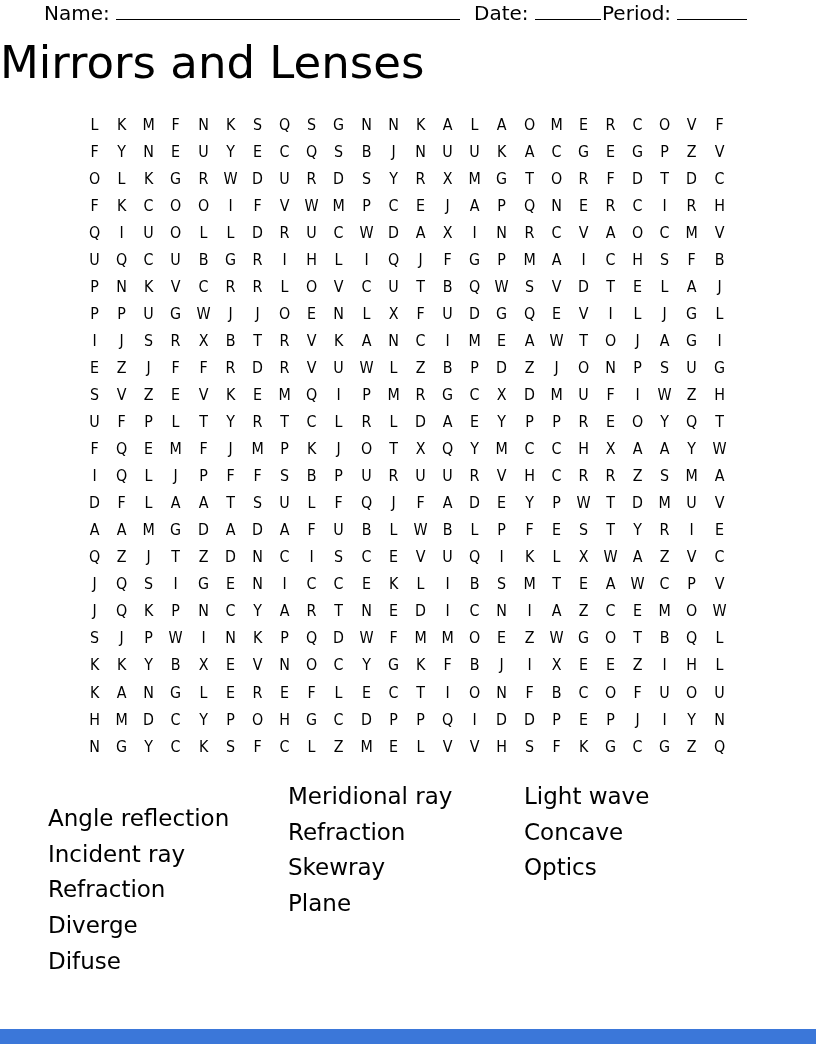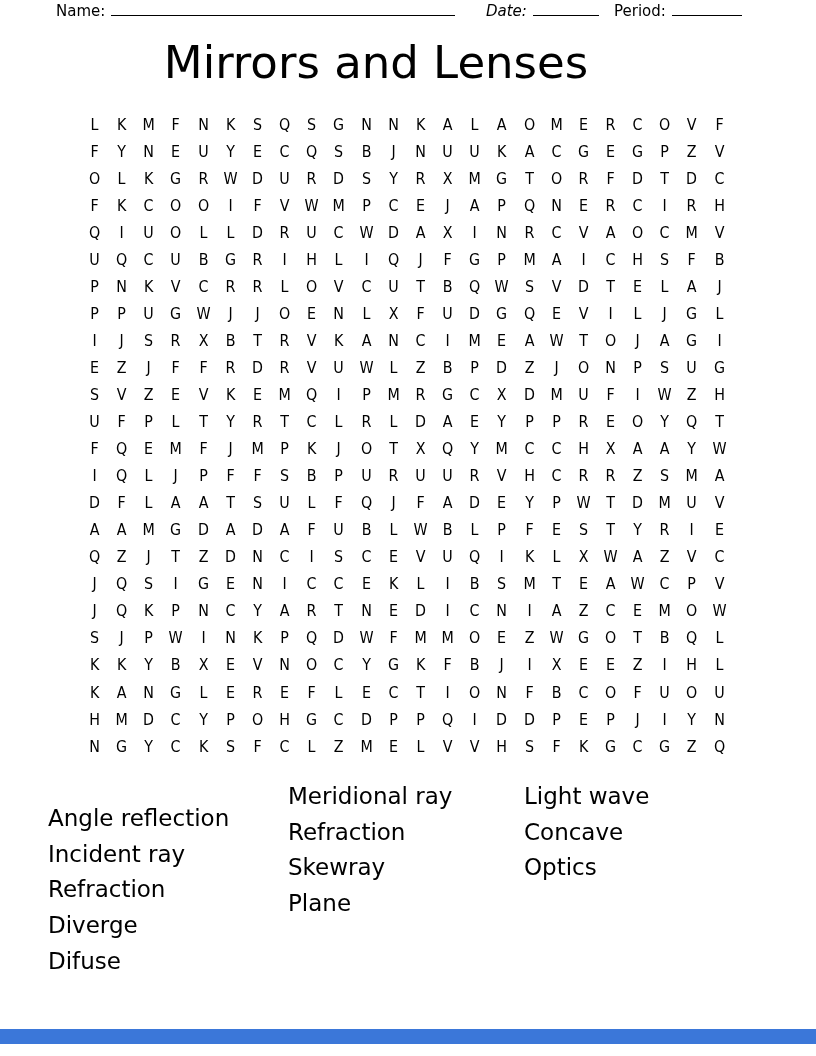--- a/index.html
+++ b/index.html
@@ -13,48 +13,47 @@
     position: relative;
     overflow: hidden;
     font-family: "DejaVu Sans", "Liberation Sans", sans-serif;
     color: #000000;
   }
 
   
   .header {
     position: absolute;
     top: 1px;
-    left: 12px;
+    left: 0;
     width: 660px;
     height: 22px;
-    font-size: 15px;
+    font-size: 20px;
   }
   .field-group { position: absolute; top: 0; white-space: nowrap; }
   .field-label { display: inline-block; vertical-align: baseline; }
   .blank-line {
     display: inline-block;
     border-bottom: 1.6px solid #000;
     height: 14px;
     margin-left: 6px;
     vertical-align: baseline;
   }
   .g-name   { left: 44px; }
-  .g-date   { left: 474px; font-style: italic; }
+  .g-date   { left: 474px; }
   .g-period { left: 602px; }
   .line-name   { width: 344px; }
   .line-date   { width: 66px; }
   .line-period { width: 70px; }
 
   
   .title {
     position: absolute;
     top: 36px;
     left: 0;
     width: 752px;
-    text-align: center;
     font-size: 45px;
     font-weight: 400;
     letter-spacing: 0px;
   }
 
   
   .grid {
     position: absolute;
     left: 81px;
     top: 111px;

